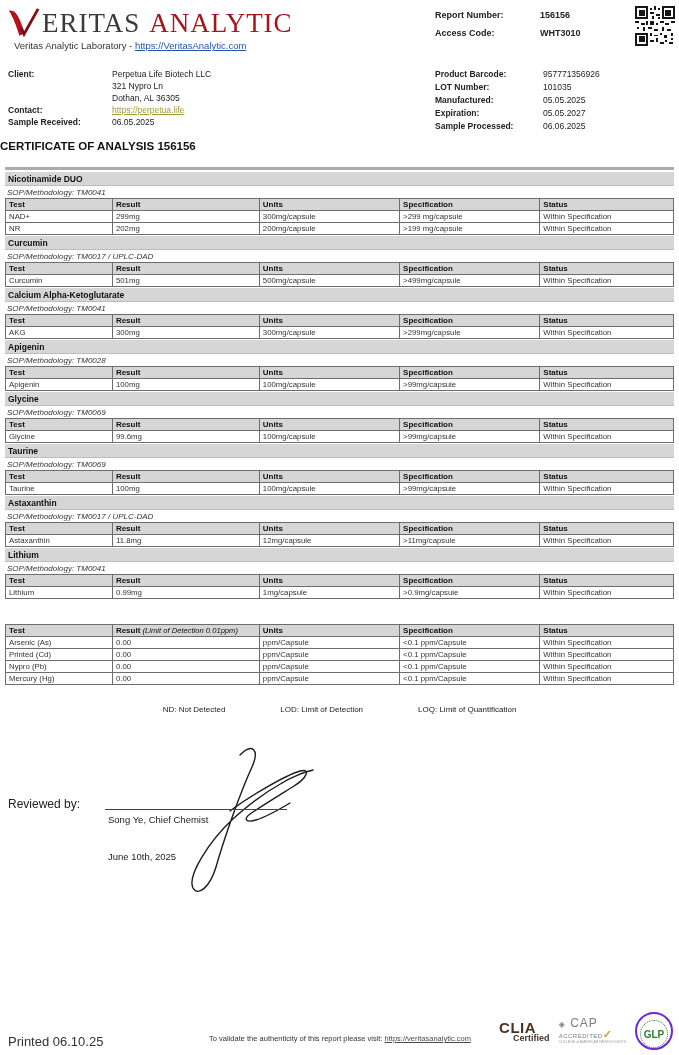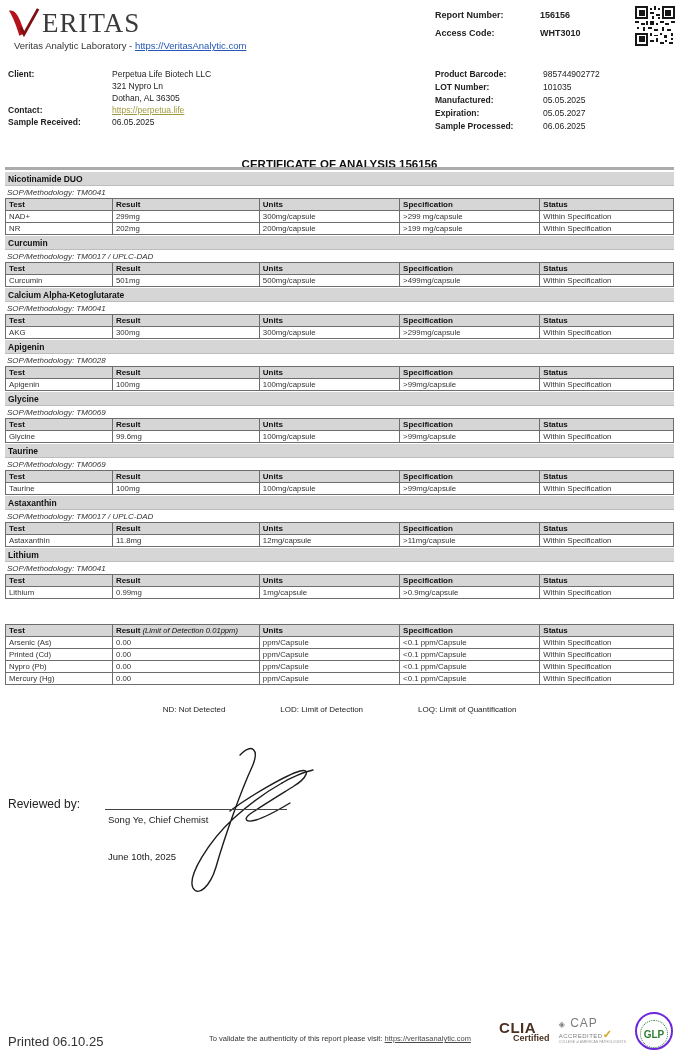--- a/index.html
+++ b/index.html
@@ -25,21 +25,21 @@
   .qr { position:absolute; top:6px; right:4px; }
   
   .info { position:absolute; top:68px; left:8px; right:4px; font-size:8.5px; line-height:12px; }
   .igrid { display:flex; }
   .igrid .lbl { width:104px; font-weight:bold; }
   .left-info { position:absolute; left:0; top:0; width:400px; }
   .right-info { position:absolute; left:427px; top:0; }
   .right-info .row { display:flex; line-height:13px; }
   .right-info .lbl { width:108px; font-weight:bold; }
   
-  .coa-title { position:absolute; top:158px; left:0; width:100%; text-align:center; font-weight:bold; font-size:11.5px; color:#111; }
+  .coa-title { position:absolute; top:140px; left:0; width:100%; font-weight:bold; font-size:11.5px; color:#111; }
   .top-rule { position:absolute; top:167px; left:5px; right:5px; height:3px; background:#ababab; }
   
   .content { position:absolute; top:172px; left:5px; right:5px; }
   .sec-bar { background:#d6d6d6; border-bottom:1px solid #bdbdbd; font-weight:bold; font-size:8.5px; color:#111; padding:2px 3px 1px 3px; }
   .sop { font-style:italic; font-size:8px; color:#333; padding:2px 1px 1px 2px; }
   table.tbl { width:100%; border-collapse:collapse; table-layout:fixed; margin-bottom:1px; }
   table.tbl td { border:1px solid #6d6d6d; font-size:7.8px; padding:1px 3px; height:12px; vertical-align:middle; color:#333; overflow:hidden; white-space:nowrap; }
   table.tbl tr.th td { background:#d6d6d6; font-weight:bold; font-size:8px; color:#111; }
   col.c0 { width:16%; } col.c1 { width:22%; } col.c2 { width:21%; } col.c3 { width:21%; } col.c4 { width:20%; }
   .note-i { font-weight:normal; font-style:italic; font-size:7.6px; }
@@ -74,20 +74,21 @@
 
 <div class="page">
 
   <div class="hdr">
     <div class="brand">
       <svg width="32" height="30" viewBox="0 0 34 30">
         <path d="M1,3 C7,2 10,7 13,14 L18,27 L12,29.5 C9,19 5,9 1,3 Z" fill="#b5121b"></path>
         <path d="M32,1 L17,28 L13.5,21" stroke="#7e1116" stroke-width="3" fill="none"></path>
       </svg>
       <span class="eritas">ERITAS</span>
+      <span class="analytic">ANALYTIC</span>
     </div>
     <div class="tagline">
       <span>Veritas Analytic Laboratory - </span><a href="#" class="blue">https://VeritasAnalytic.com</a>
     </div>
   </div>
 
   <div class="repinfo">
     <div class="row">
       <span class="lbl">Report Number:</span>
       <span>156156</span>
@@ -166,21 +167,21 @@
         <a href="#" class="olive">https://perpetua.life</a>
       </div>
       <div class="igrid">
         <span class="lbl">Sample Received:</span>
         <span>06.05.2025</span>
       </div>
     </div>
     <div class="right-info">
       <div class="row">
         <span class="lbl">Product Barcode:</span>
-        <span>985744902772</span>
+        <span>957771356926</span>
       </div>
       <div class="row">
         <span class="lbl">LOT Number:</span>
         <span>101035</span>
       </div>
       <div class="row">
         <span class="lbl">Manufactured:</span>
         <span>05.05.2025</span>
       </div>
       <div class="row">

